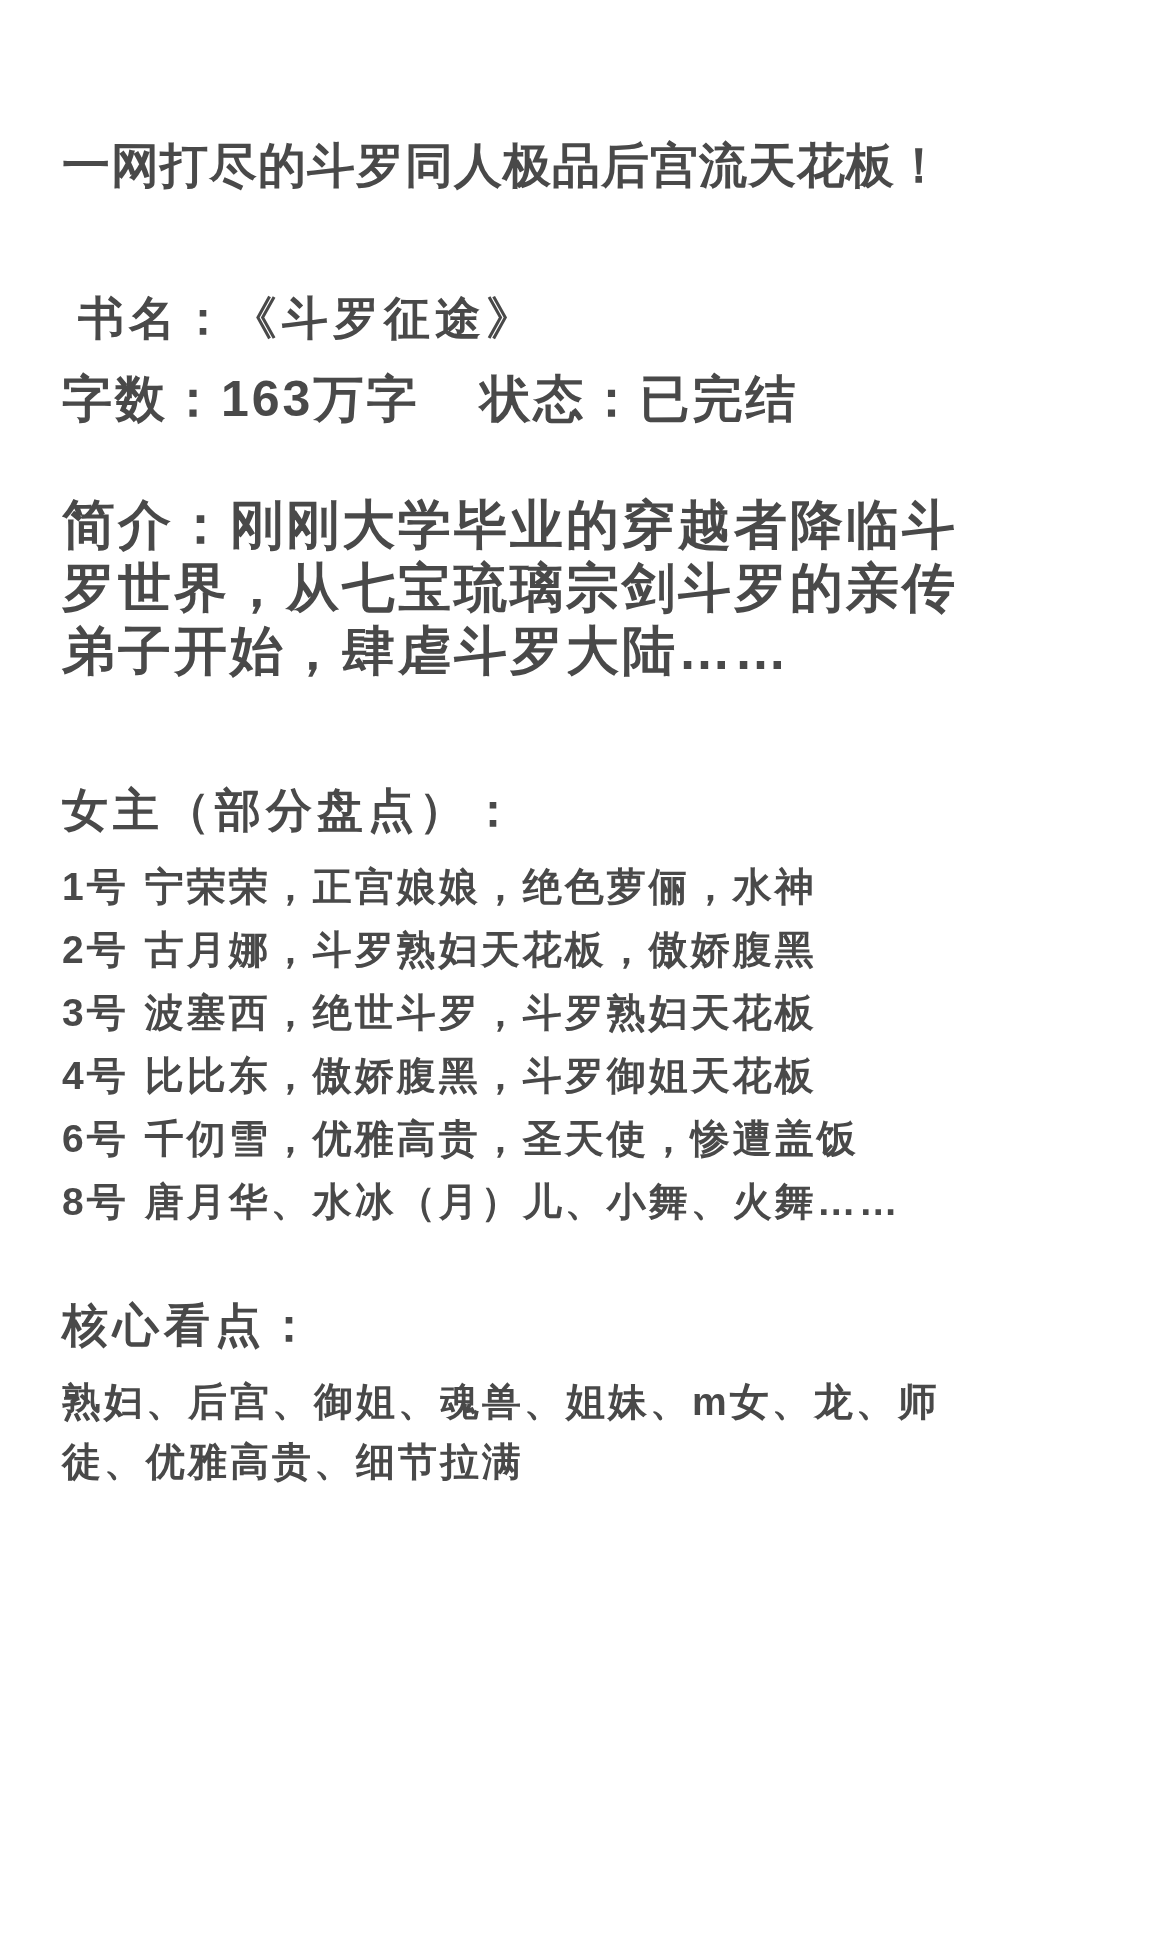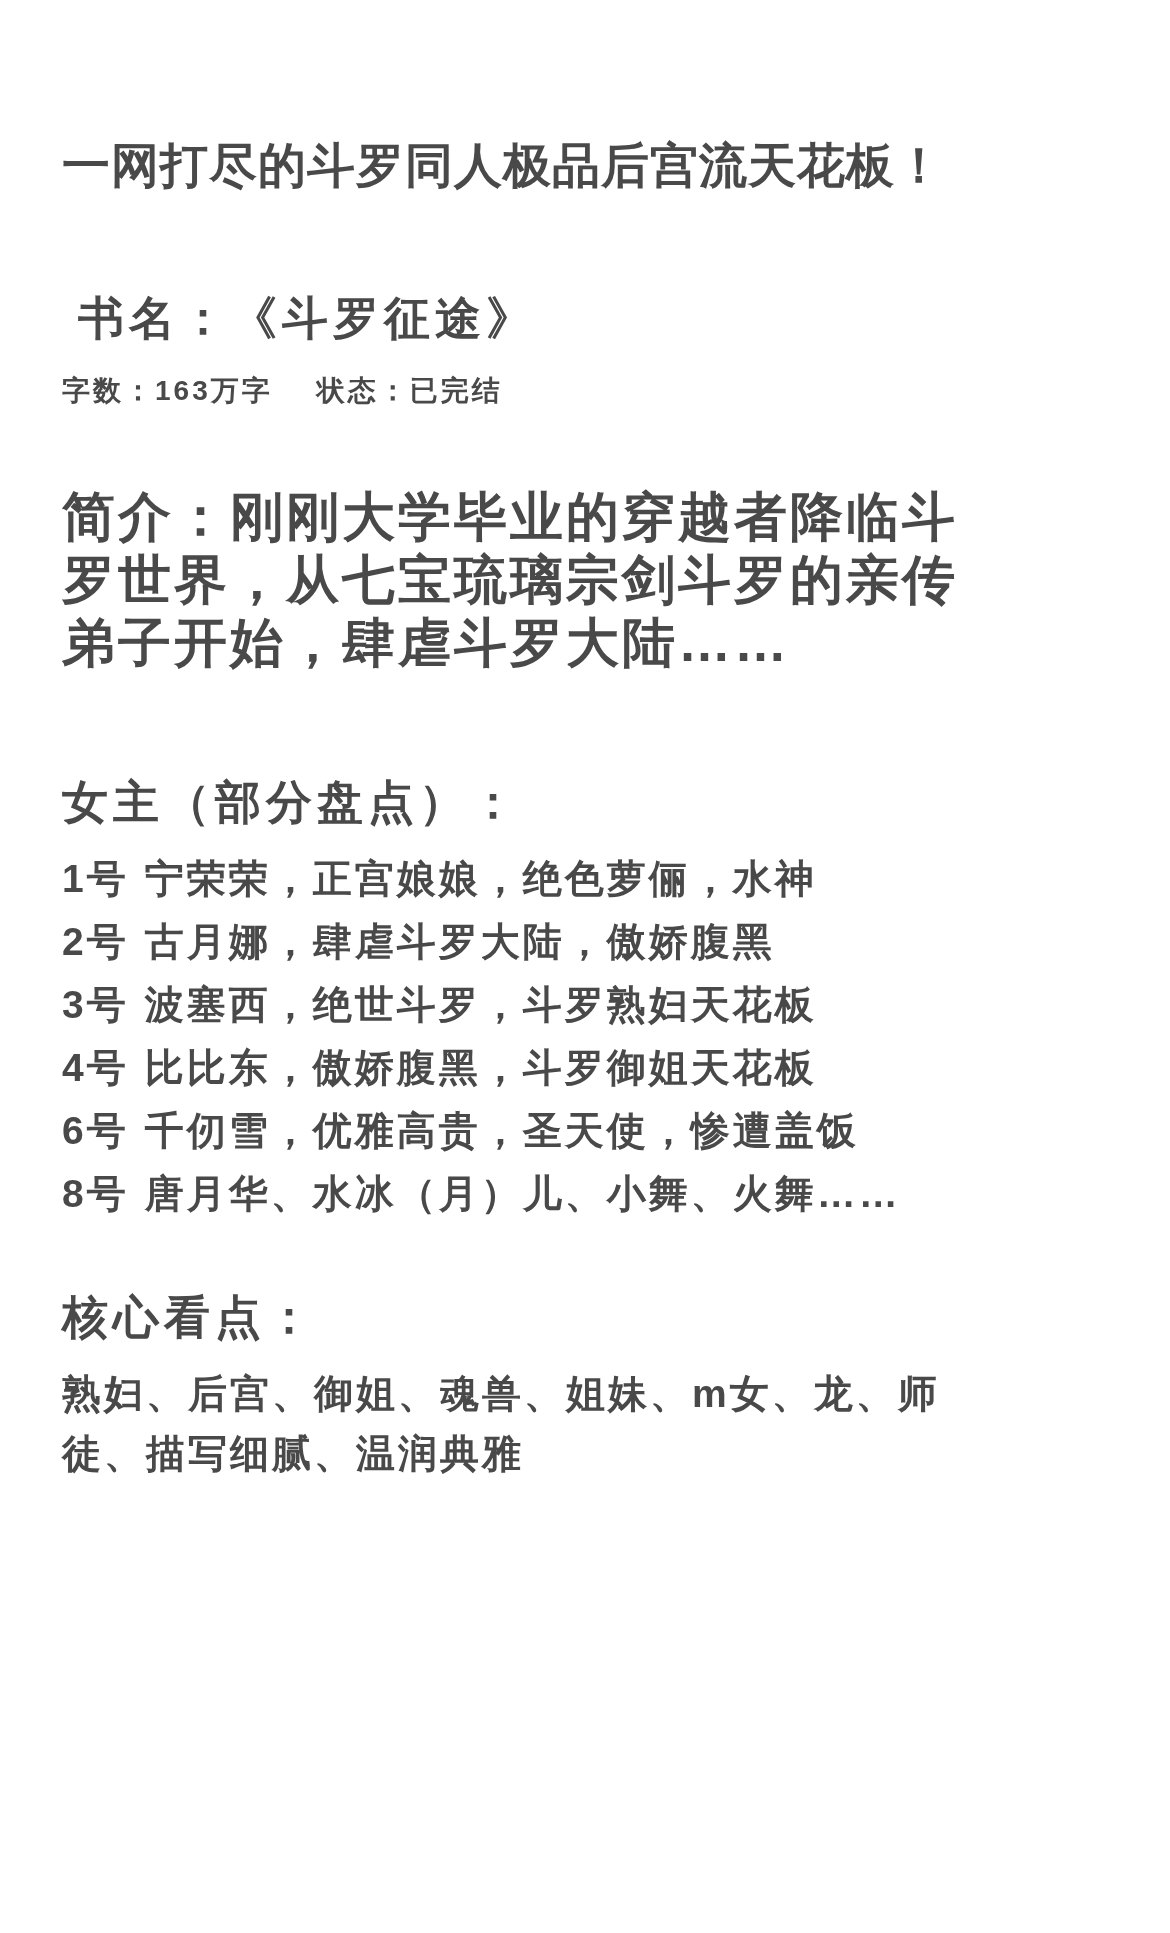--- a/index.html
+++ b/index.html
@@ -31,24 +31,24 @@
   }
   .book-title {
     margin: 92px 0 0 16px;
     font-size: 46px;
     font-weight: 700;
     letter-spacing: 5px;
     line-height: 58px;
     white-space: nowrap;
   }
   .meta-line {
-    margin-top: 20px;
+    margin-top: 28px;
     display: flex;
-    gap: 44px;
-    font-size: 28px;
+    gap: 61px;
+    font-size: 50px;
     font-weight: 600;
     letter-spacing: 3px;
     line-height: 48px;
     white-space: nowrap;
   }
   .synopsis {
     margin: 70px 0 0 0;
     max-width: 990px;
     font-size: 53px;
     font-weight: 600;
@@ -106,33 +106,33 @@
 
   <p class="synopsis">简介：刚刚大学毕业的穿越者降临斗罗世界，从七宝琉璃宗剑斗罗的亲传弟子开始，肆虐斗罗大陆……</p>
 
   <h2 class="section-heading">女主（部分盘点）：</h2>
 
   <ul class="heroine-list">
     <li>
       <span class="heroine-num">1号</span><span>宁荣荣，正宫娘娘，绝色萝俪，水神</span>
     </li>
     <li>
-      <span class="heroine-num">2号</span><span>古月娜，肆虐斗罗大陆，傲娇腹黑</span>
+      <span class="heroine-num">2号</span><span>古月娜，斗罗熟妇天花板，傲娇腹黑</span>
     </li>
     <li>
       <span class="heroine-num">3号</span><span>波塞西，绝世斗罗，斗罗熟妇天花板</span>
     </li>
     <li>
       <span class="heroine-num">4号</span><span>比比东，傲娇腹黑，斗罗御姐天花板</span>
     </li>
     <li>
       <span class="heroine-num">6号</span><span>千仞雪，优雅高贵，圣天使，惨遭盖饭</span>
     </li>
     <li>
       <span class="heroine-num">8号</span><span>唐月华、水冰（月）儿、小舞、火舞……</span>
     </li>
   </ul>
 
   <h2 class="section-heading highlights-heading">核心看点：</h2>
 
-  <p class="highlights-text">熟妇、后宫、御姐、魂兽、姐妹、m女、龙、师徒、描写细腻、温润典雅</p>
+  <p class="highlights-text">熟妇、后宫、御姐、魂兽、姐妹、m女、龙、师徒、优雅高贵、细节拉满</p>
 
 </div>
 
 </body></html>

